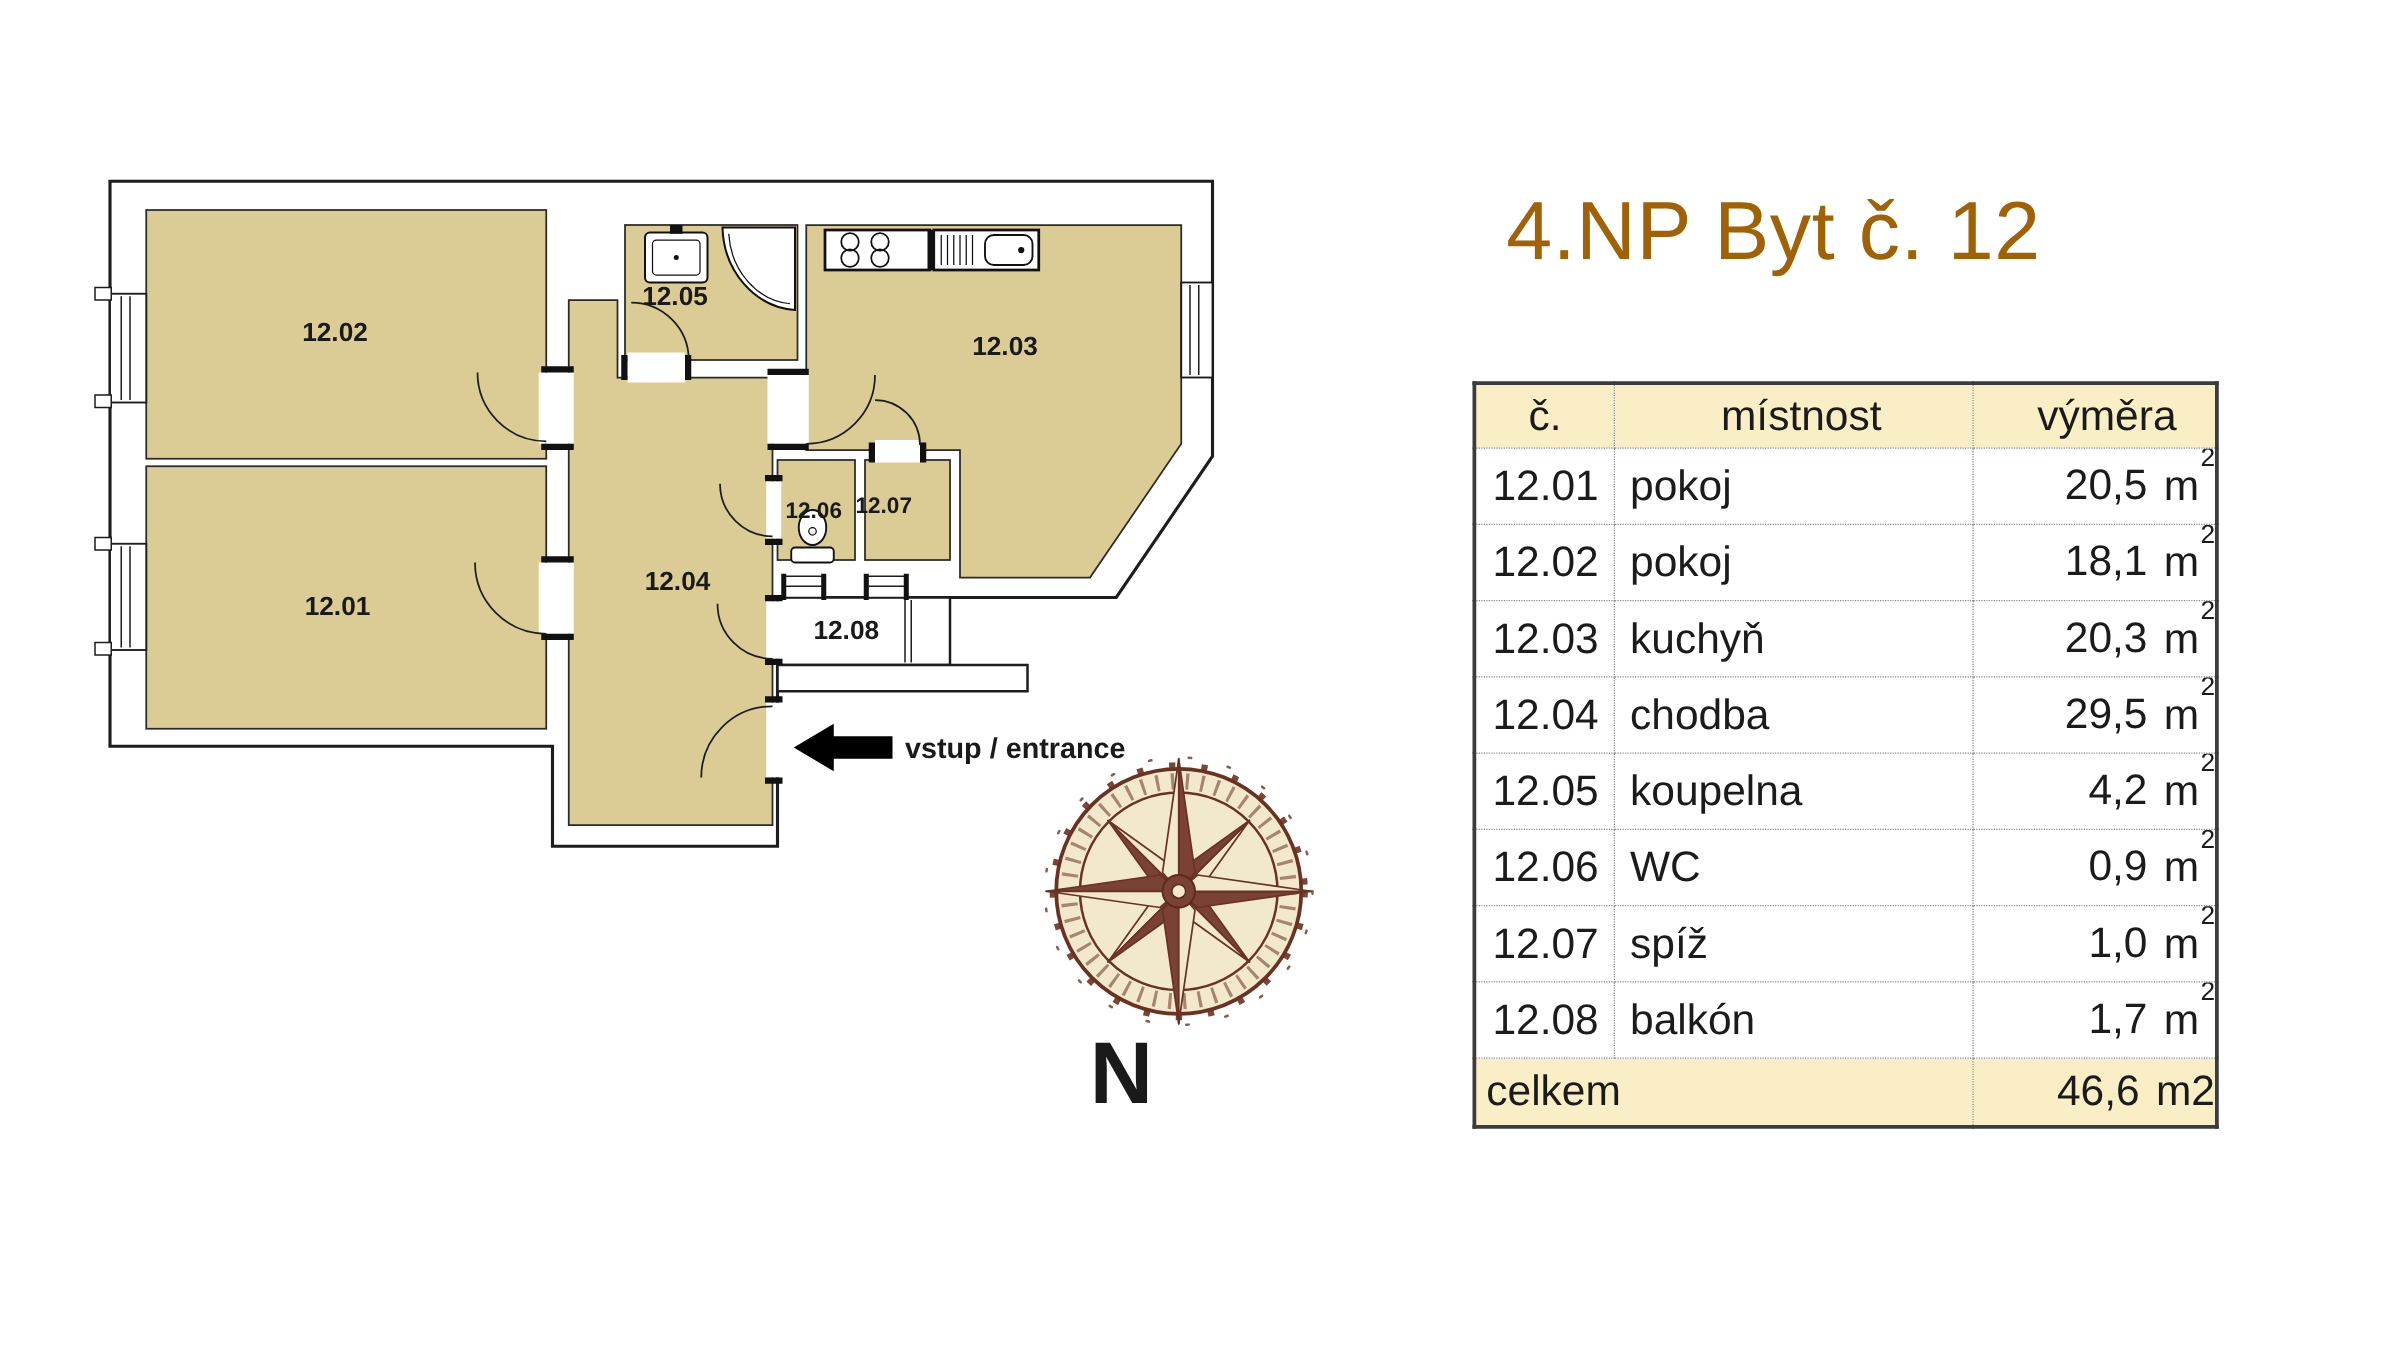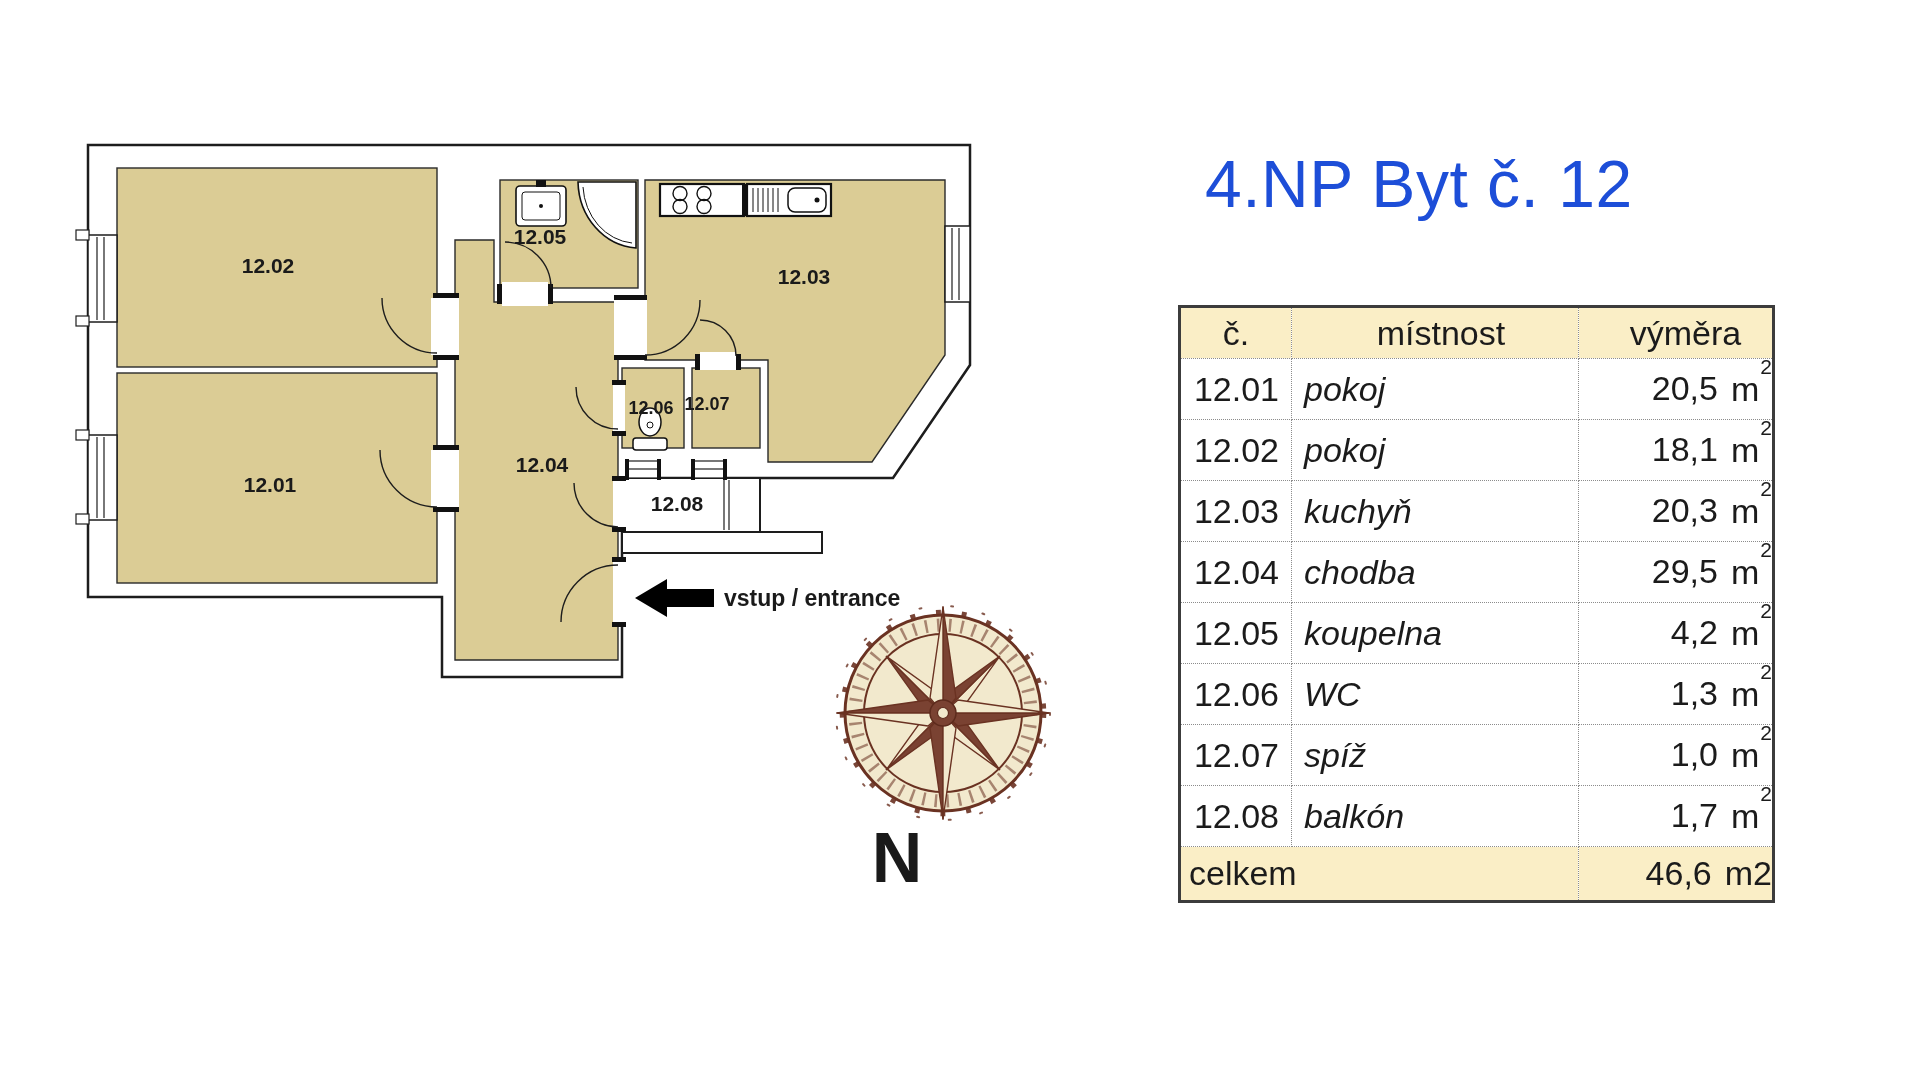--- a/index.html
+++ b/index.html
@@ -1,36 +1,36 @@
 <!DOCTYPE html>
 <html><head>
 <meta charset="utf-8">
 <style>
   html,body{margin:0;padding:0;background:#ffffff;}
   body{width:1920px;height:1080px;font-family:"Liberation Sans",sans-serif;}
   .stage{position:relative;width:1920px;height:1080px;overflow:hidden;background:#fff;}
   .plan-svg{position:absolute;left:0;top:0;}
   .page-title{
     position:absolute;left:1205px;top:146px;width:600px;
-    font-size:66px;color:#1d4ed8;white-space:nowrap;letter-spacing:0.5px;
+    font-size:66px;color:#a16207;white-space:nowrap;letter-spacing:0.5px;
   }
   table.rooms-table{
     position:absolute;left:1178px;top:305px;width:594px;
     border-collapse:collapse;table-layout:fixed;
     font-size:34px;color:#1b1b1b;border:3px solid #3c3c3c;
   }
   .rooms-table th,.rooms-table td{border:1px dotted #8c8c8c;padding:0;overflow:hidden;white-space:nowrap;}
   .rooms-table thead th{height:50px;background:#faeec6;font-weight:normal;}
   .rooms-table tbody td{height:60px;background:#ffffff;}
   .rooms-table tr.total td{background:#faeec6;height:53px;}
   th.h-num{text-align:center;}
   th.h-room{text-align:center;padding-left:12px;}
   th.h-area{padding-left:20px;}
   td.c-num{text-align:right;padding-right:12px;}
-  td.c-room{text-align:left;padding-left:12px;font-style:italic;}
+  td.c-room{text-align:left;padding-left:12px;}
   td.c-area{text-align:right;padding-right:0;}
   td.c-total-label{text-align:left;padding-left:8px;margin-top:39px;}
   .u{margin-left:13px;}
   .rooms-table sup{font-size:21px;position:relative;top:-14px;margin-left:1px;}
   svg text{font-family:"Liberation Sans",sans-serif;fill:#1a1a1a;}
   .room-lbl{font-size:21px;font-weight:bold;text-anchor:middle;}
   .room-lbl-sm{font-size:18px;font-weight:bold;text-anchor:middle;}
   .entrance-lbl{font-size:23px;font-weight:bold;}
   .north-lbl{font-size:70px;font-weight:600;text-anchor:middle;}
 </style>
@@ -262,21 +262,21 @@
         <td class="c-area"><span>29,5</span><span class="u">m</span><sup>2</sup></td>
       </tr>
       <tr>
         <td class="c-num">12.05</td>
         <td class="c-room">koupelna</td>
         <td class="c-area"><span>4,2</span><span class="u">m</span><sup>2</sup></td>
       </tr>
       <tr>
         <td class="c-num">12.06</td>
         <td class="c-room">WC</td>
-        <td class="c-area"><span>1,3</span><span class="u">m</span><sup>2</sup></td>
+        <td class="c-area"><span>0,9</span><span class="u">m</span><sup>2</sup></td>
       </tr>
       <tr>
         <td class="c-num">12.07</td>
         <td class="c-room">spíž</td>
         <td class="c-area"><span>1,0</span><span class="u">m</span><sup>2</sup></td>
       </tr>
       <tr>
         <td class="c-num">12.08</td>
         <td class="c-room">balkón</td>
         <td class="c-area"><span>1,7</span><span class="u">m</span><sup>2</sup></td>

